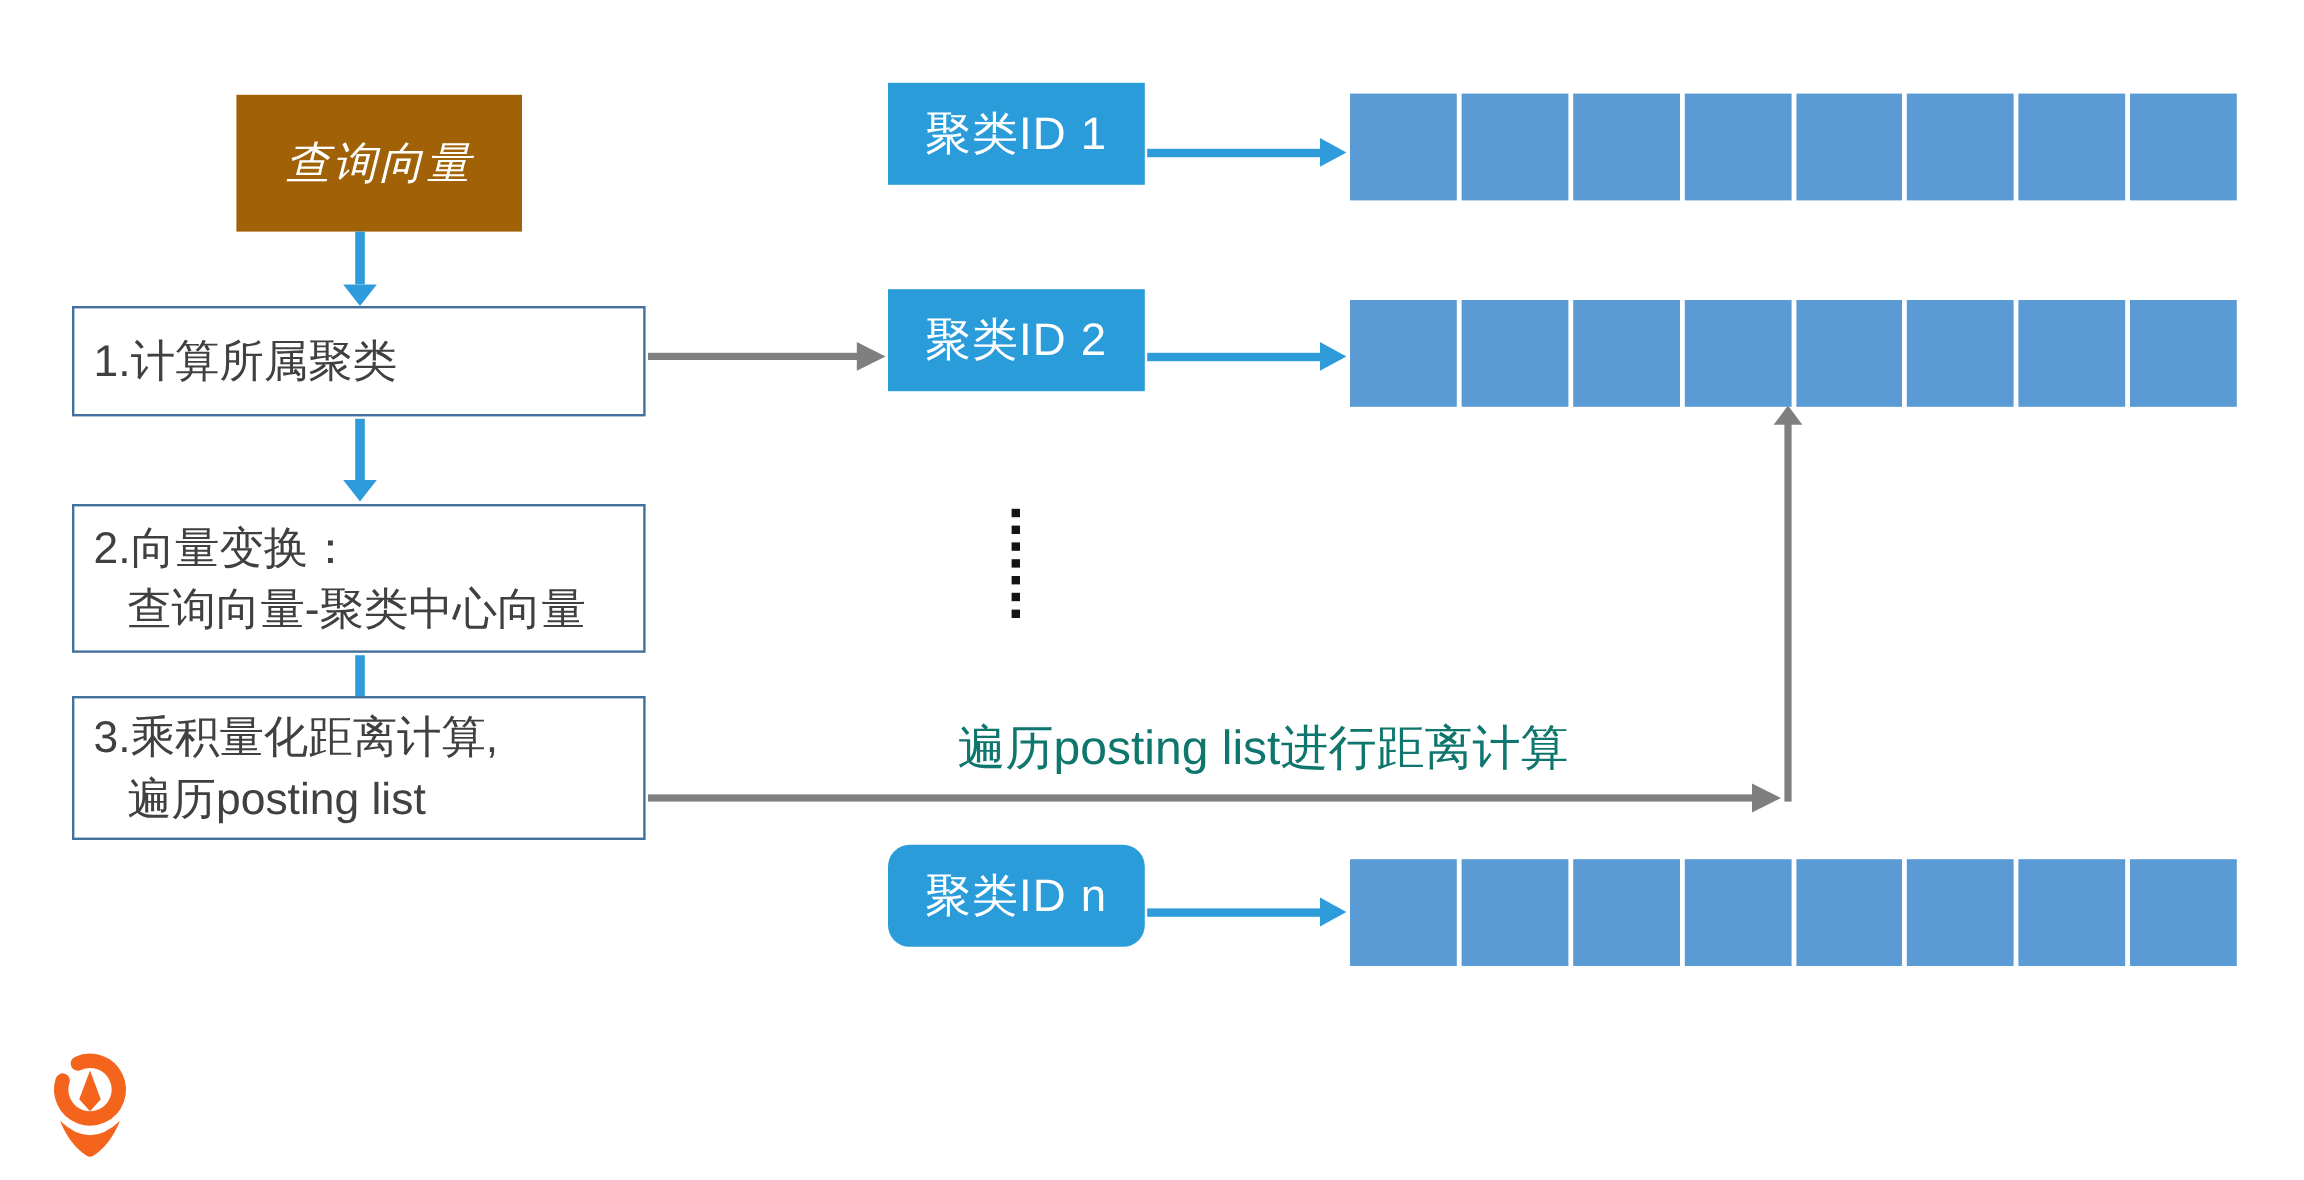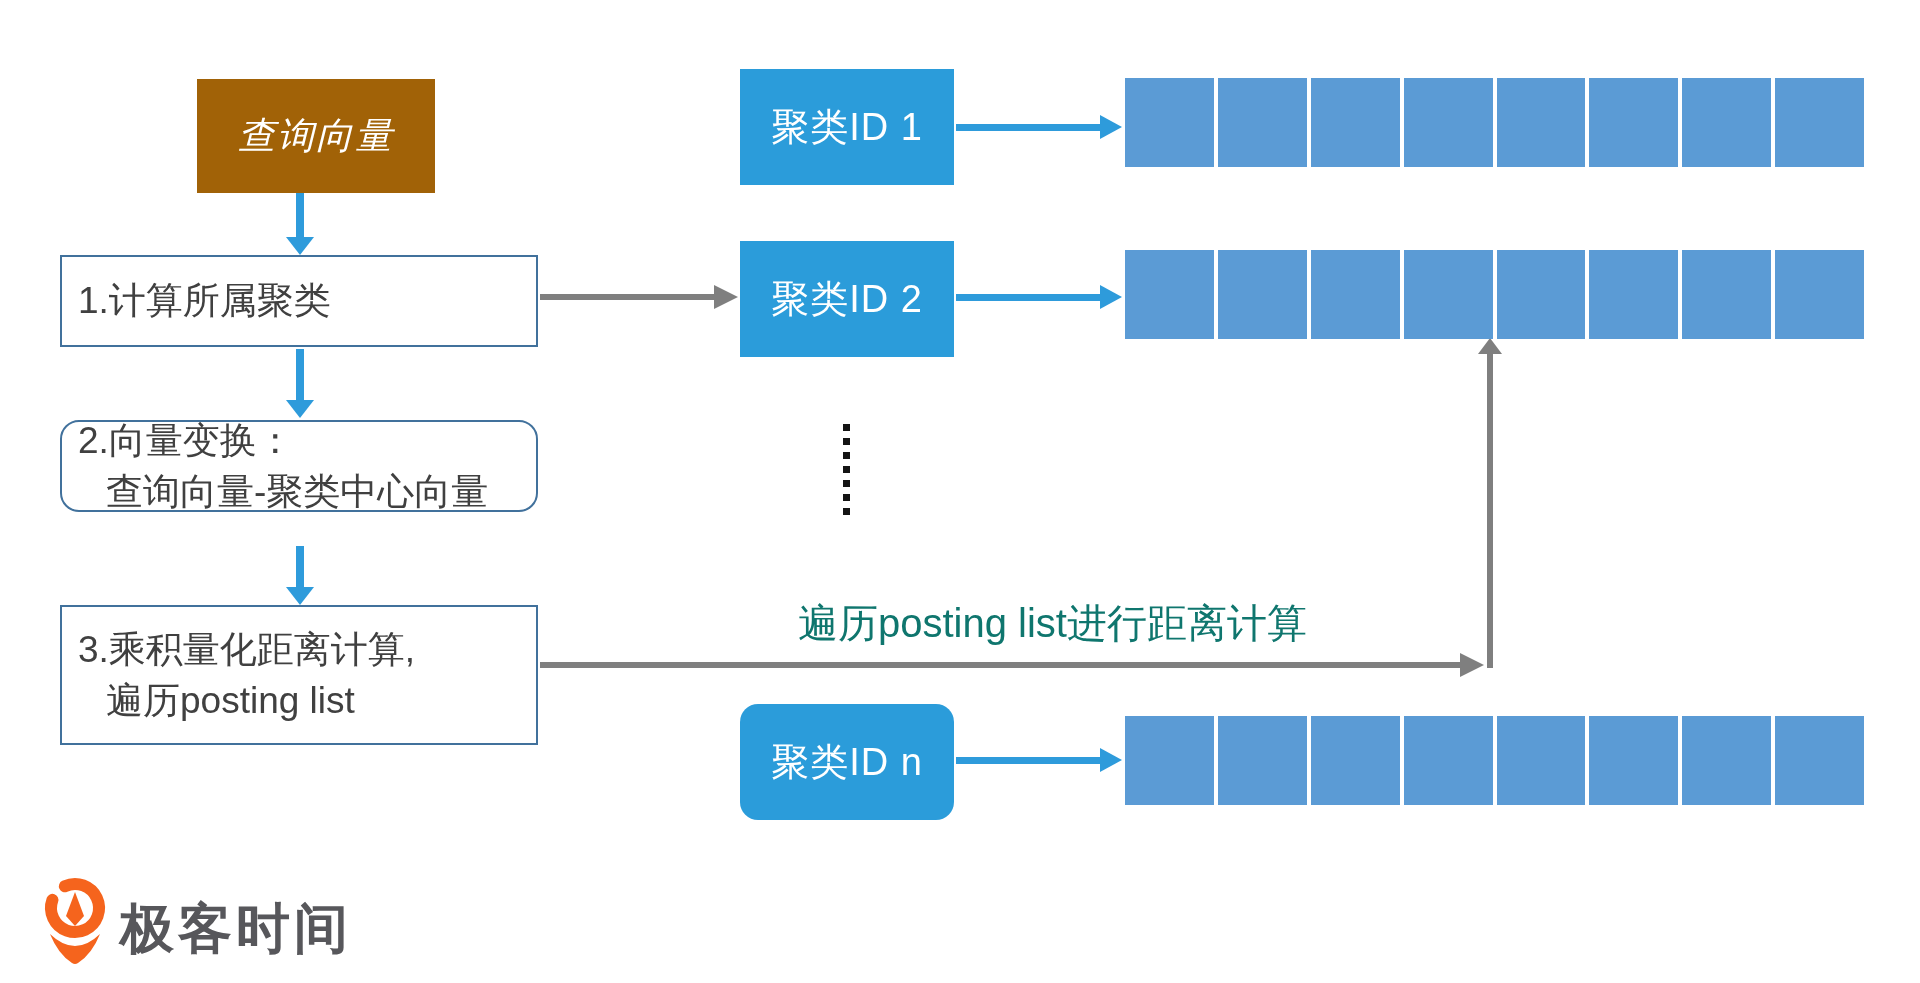--- a/index.html
+++ b/index.html
@@ -8,22 +8,22 @@
 
   
   .query-box{position:absolute;left:197px;top:79px;width:238px;height:114px;
     background:#a16207;color:#ffffff;font-size:37px;letter-spacing:2px;
     display:flex;align-items:center;justify-content:center;font-style:italic;}
   .step-box{position:absolute;left:60px;width:478px;background:#ffffff;
     border:2px solid #41719C;color:#404040;font-size:37px;line-height:1.38;
     display:flex;flex-direction:column;justify-content:center;
     padding-left:16px;box-sizing:border-box;}
   .step1{top:255px;height:92px;}
-  .step2{top:420px;height:92px;border-radius:19px;}
-  .step3{top:605px;height:140px;}
+  .step2{top:420px;height:124px;}
+  .step3{top:580px;height:120px;}
   .step-line2{text-indent:28px;}
 
   
   .v-arrow{position:absolute;width:8px;background:#2E9BDB;}
   .v-head{position:absolute;width:0;height:0;border-left:14px solid transparent;
     border-right:14px solid transparent;border-top:18px solid #2E9BDB;}
 
   
   .h-arrow{position:absolute;height:7px;background:#2E9BDB;}
   .h-head{position:absolute;width:0;height:0;border-top:12px solid transparent;
@@ -31,21 +31,21 @@
 
   
   .g-line-h{position:absolute;height:6px;background:#7F7F7F;}
   .g-line-v{position:absolute;width:6px;background:#7F7F7F;}
   .g-head-r{position:absolute;width:0;height:0;border-top:12px solid transparent;
     border-bottom:12px solid transparent;border-left:24px solid #7F7F7F;}
   .g-head-u{position:absolute;width:0;height:0;border-left:12px solid transparent;
     border-right:12px solid transparent;border-bottom:16px solid #7F7F7F;}
 
   
-  .cluster-label{position:absolute;left:740px;width:214px;height:116px;
+  .cluster-label{position:absolute;left:740px;width:214px;height:85px;
     background:#2B9CDA;color:#ffffff;font-size:38px;letter-spacing:1px;
     display:flex;align-items:center;justify-content:center;}
   .cell-row{position:absolute;left:1125px;width:739px;height:89px;display:flex;gap:4px;}
   .cell{flex:1;background:#5B9BD5;}
 
   
   .dot{position:absolute;left:843px;width:7px;height:7px;background:#141414;}
 
   
   .annotation{position:absolute;left:798px;top:596px;width:560px;
@@ -146,15 +146,14 @@
         <div class="cell"></div>
         <div class="cell"></div>
       </div>
     </div>
 
   <svg class="logo-icon" viewBox="0 0 70 100" xmlns="http://www.w3.org/2000/svg">
     <circle cx="35" cy="38" r="24" fill="#ffffff" stroke="#F5641D" stroke-width="12" stroke-dasharray="131 20" stroke-linecap="round" transform="rotate(-115 35 38)"></circle>
     <path d="M35 22 L44 46 L35 56 L26 46 Z" fill="#F5641D"></path>
     <path d="M10 64 Q35 88 60 64 Q52 84 38 93 Q35 95 32 93 Q18 84 10 64 Z" fill="#F5641D"></path>
   </svg>
-  <div class="logo-text">极客时间</div>
 
 </div>
 
 </body></html>

